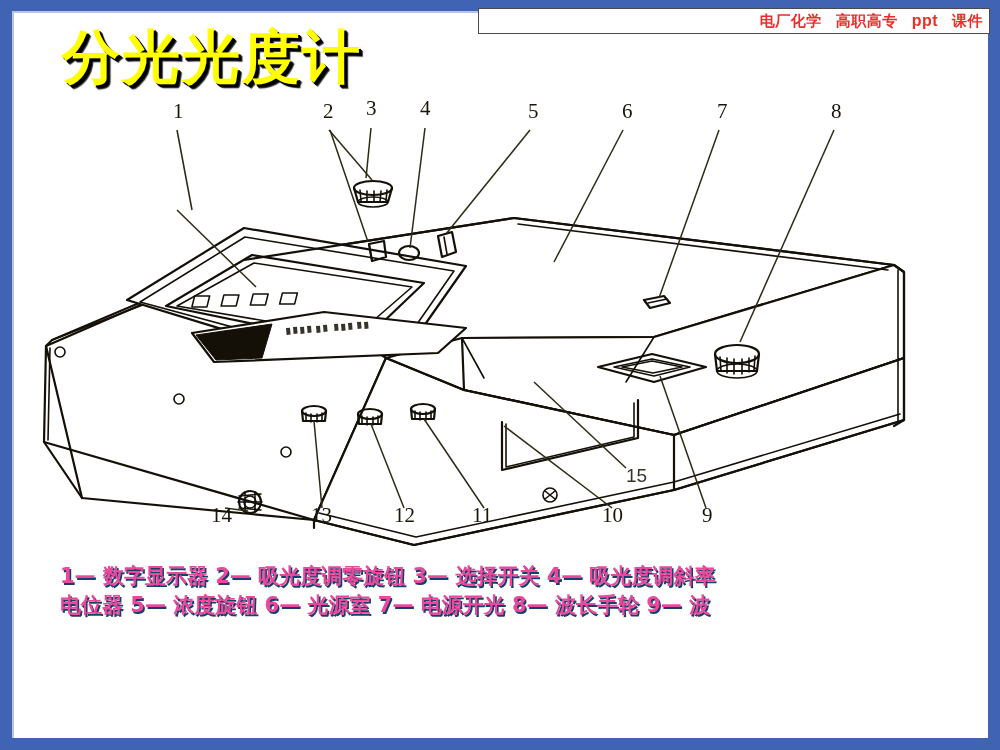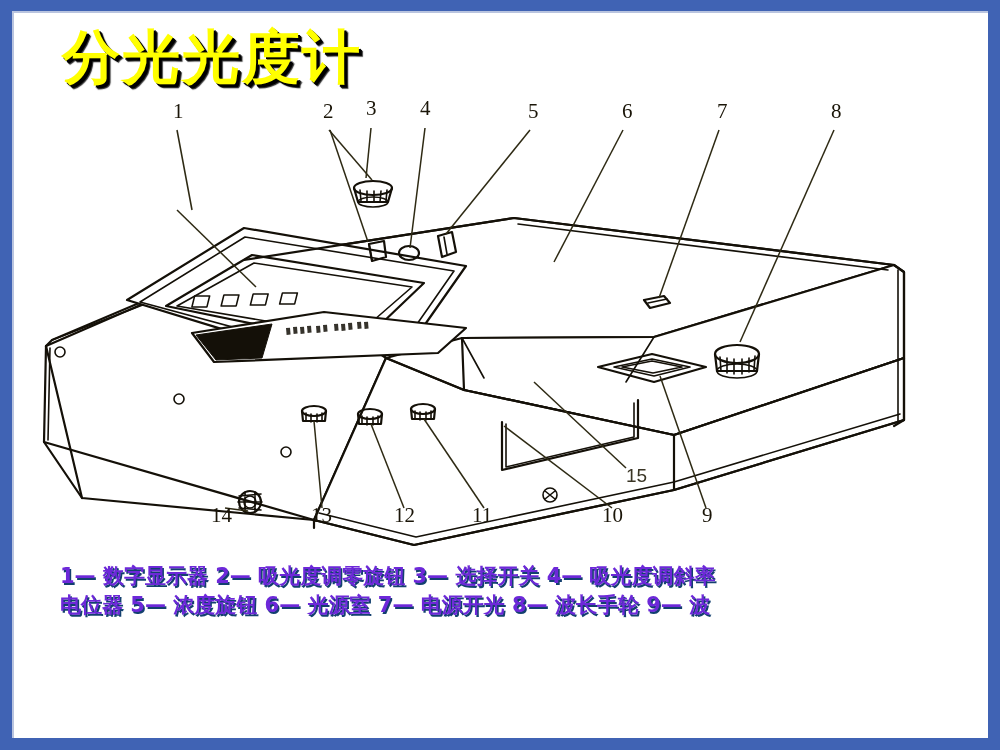--- a/index.html
+++ b/index.html
@@ -99,37 +99,43 @@
   
   #caption {
     position: absolute;
     left: 60px;
     top: 562px;
     width: 900px;
     font-family: "DejaVu Sans", sans-serif;
     font-weight: bold;
     font-size: 21px;
     line-height: 29px;
-    color: #6d28d9;
+    color: #ec4899;
     text-shadow: 1.5px 1.5px 0 #13406f;
     letter-spacing: 0px;
     text-align: left;
   }
 </style>
 </head>
 <body>
 
 <div id="slide">
 
   <div class="frame-edge frame-left"></div>
   <div class="frame-edge frame-right"></div>
   <div class="frame-edge frame-top"></div>
   <div class="frame-edge frame-bottom"></div>
   <div class="frame-inner-shadow"></div>
 
+  <div id="header-bar">
+    <span class="hdr-item">电厂化学</span>
+    <span class="hdr-item">高职高专</span>
+    <span class="hdr-item latin">ppt</span>
+    <span class="hdr-item">课件</span>
+  </div>
 
   <div id="title">分光光度计</div>
 
   <div id="drawing">
     <svg width="972" height="460" viewBox="0 0 972 460" xmlns="http://www.w3.org/2000/svg">
       <defs>
         <style>
           .ln  { fill:none; stroke:#141008; stroke-width:2.2; stroke-linejoin:round; stroke-linecap:round; }
           .ln2 { fill:none; stroke:#141008; stroke-width:1.6; stroke-linejoin:round; stroke-linecap:round; }
           .lead{ fill:none; stroke:#2e2a14; stroke-width:1.5; }

